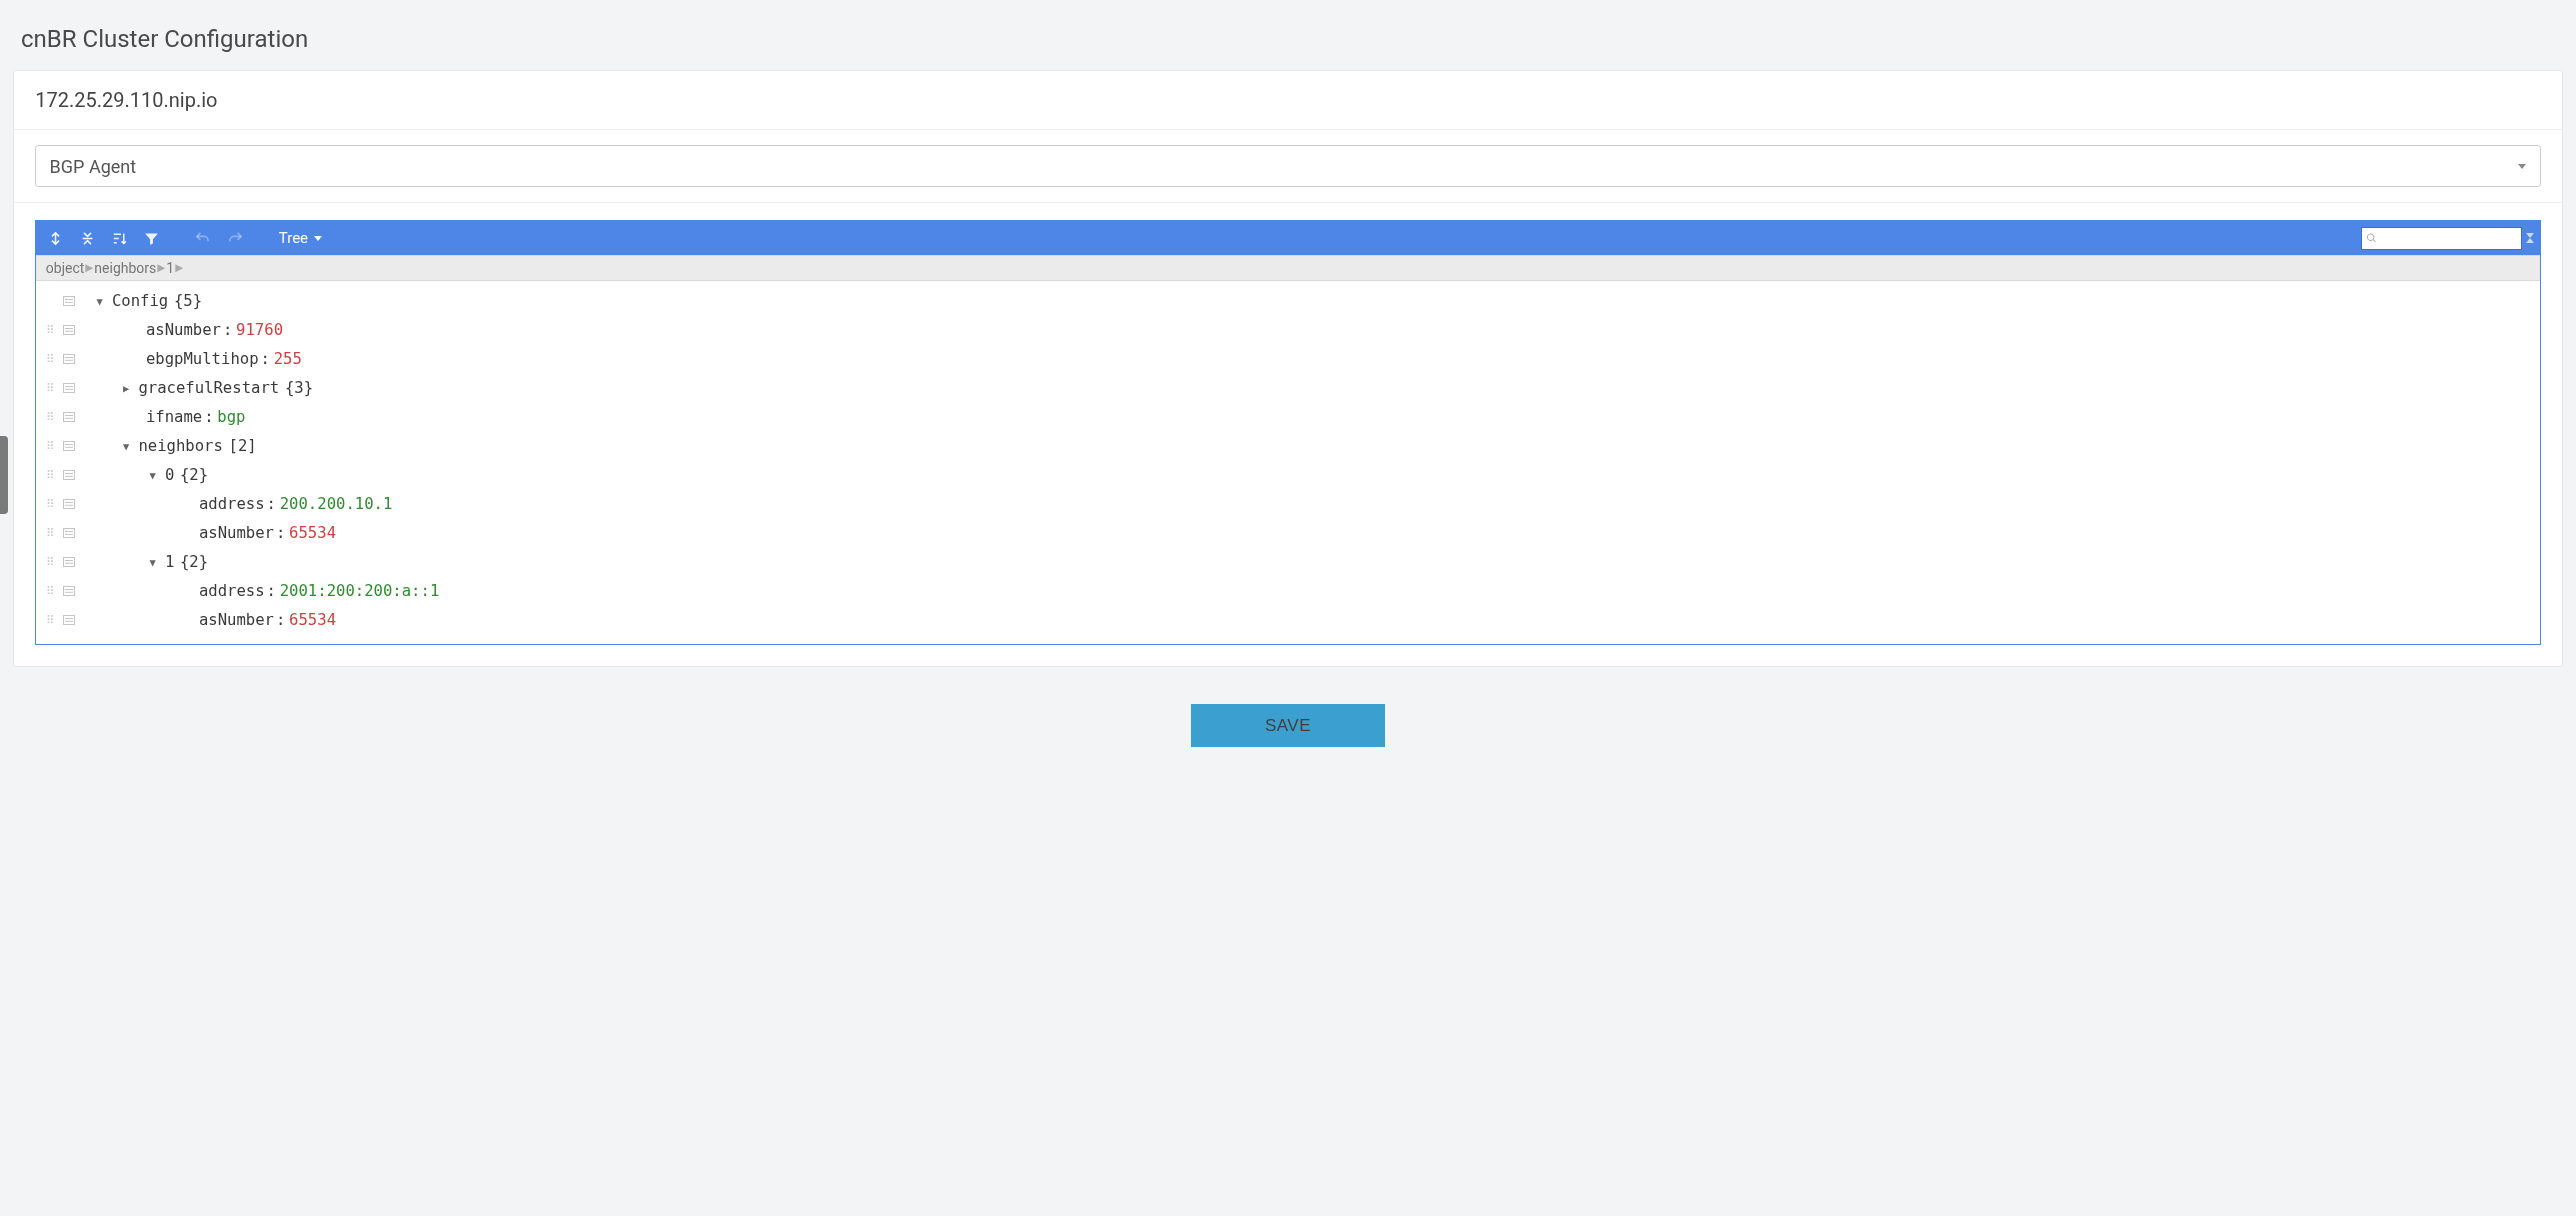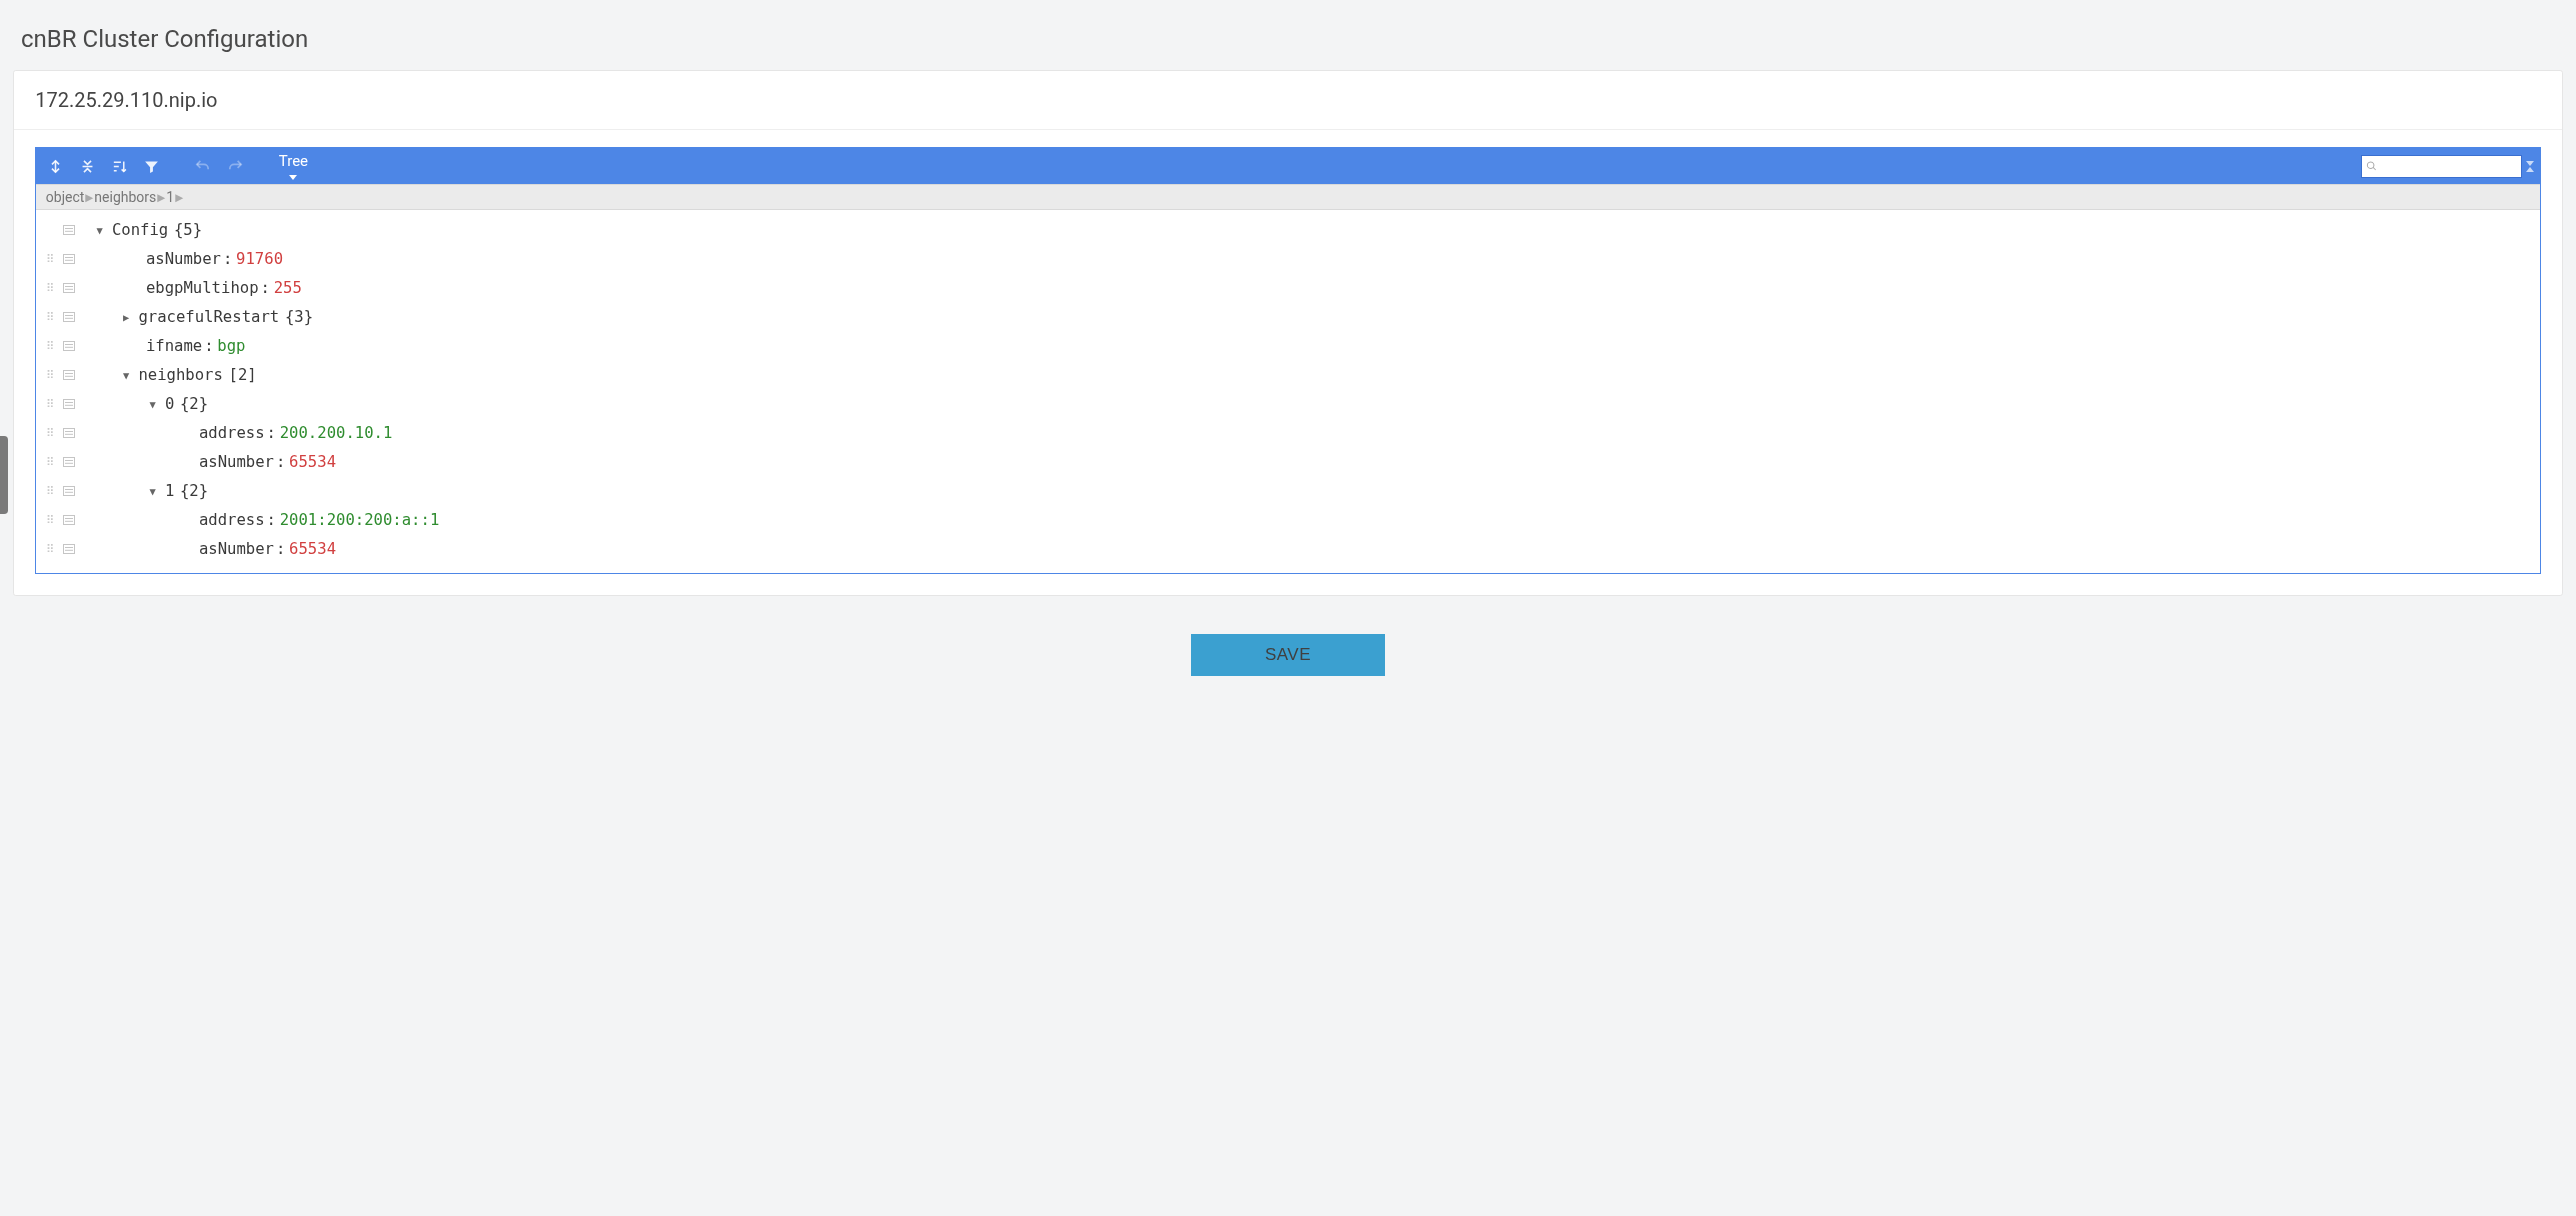--- a/index.html
+++ b/index.html
@@ -78,21 +78,20 @@
   .tool-btn.disabled { color: rgba(255,255,255,0.35); cursor: default; }
   .tool-btn svg { width: 17px; height: 17px; }
   .view-mode {
     color: #fff;
     padding: 0 9.5px;
     display: inline-flex;
     align-items: center;
     gap: 5.7px;
     cursor: pointer;
     font-size: 15px;
-    flex-direction: column;
   }
   .view-mode .caret-down { border-top-color: #fff; }
   .toolbar-spacer { flex: 1; }
   .search-wrap {
     display: flex;
     align-items: center;
     gap: 3.8px;
   }
   .search-box {
     background: #fff;
@@ -208,20 +207,26 @@
 <body>
 
 <div class="scroll-tab"></div>
 
 <h1 class="page-title">cnBR Cluster Configuration</h1>
 
 <div class="panel">
 
   <div class="host-row">172.25.29.110.nip.io</div>
 
+  <div class="select-row">
+    <div class="select-box">
+      <span>BGP Agent</span>
+      <span class="caret-down"></span>
+    </div>
+  </div>
 
   <div class="editor-wrap">
     <div class="editor">
 
       <div class="toolbar">
         <span class="tool-btn">
           <svg viewBox="0 0 24 24" fill="none" stroke="currentColor" stroke-width="2.2">
             <line x1="12" y1="4" x2="12" y2="20"></line>
               <polyline points="7 9 12 4 17 9"></polyline>
               <polyline points="7 15 12 20 17 15"></polyline>

